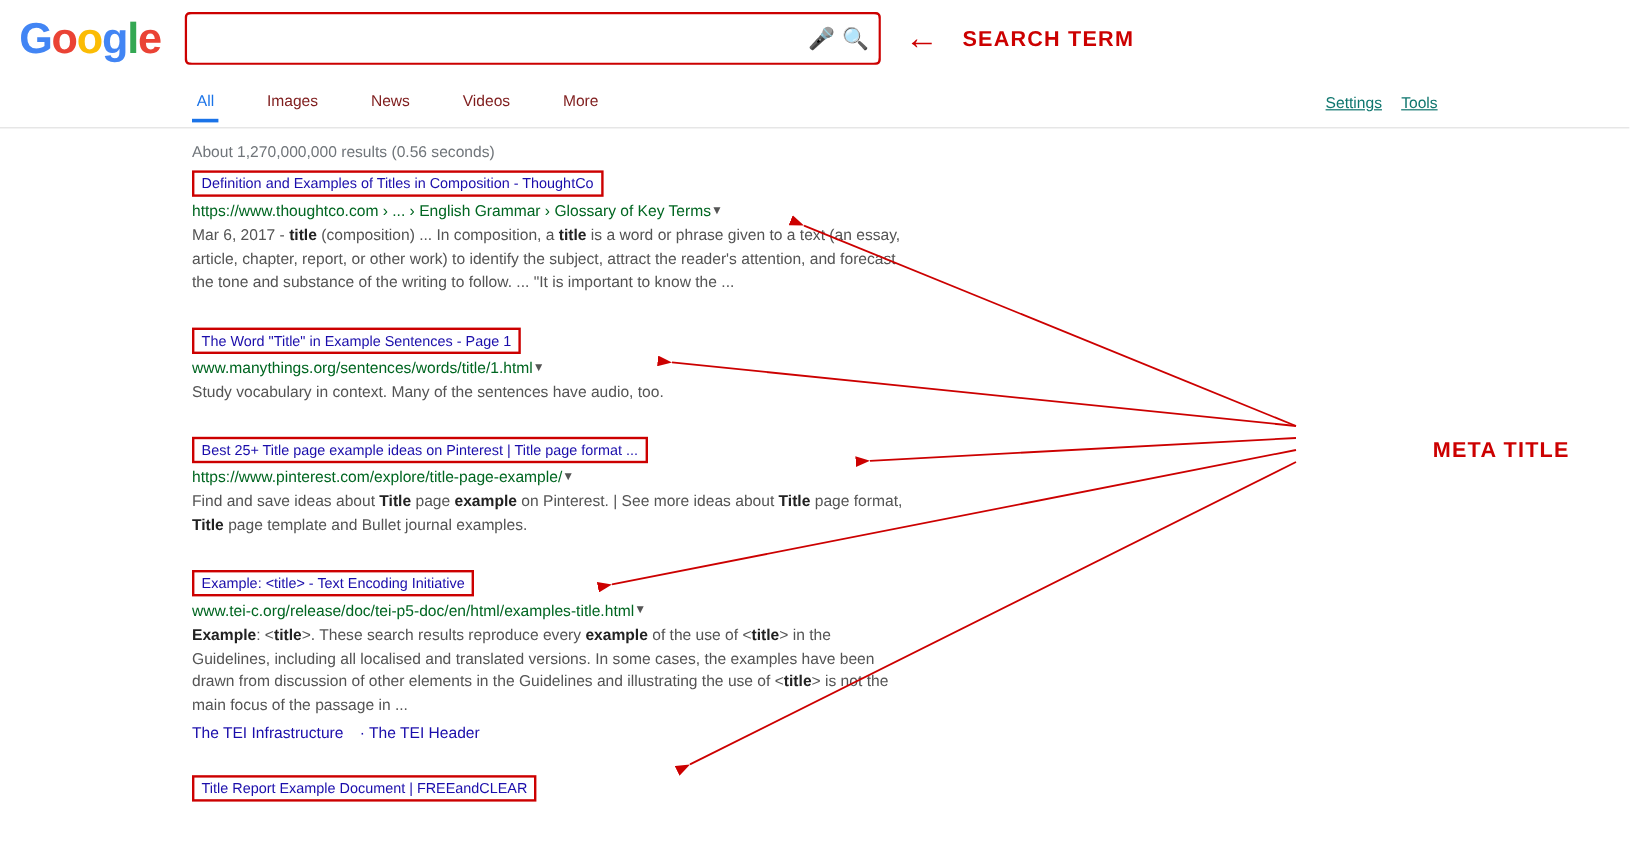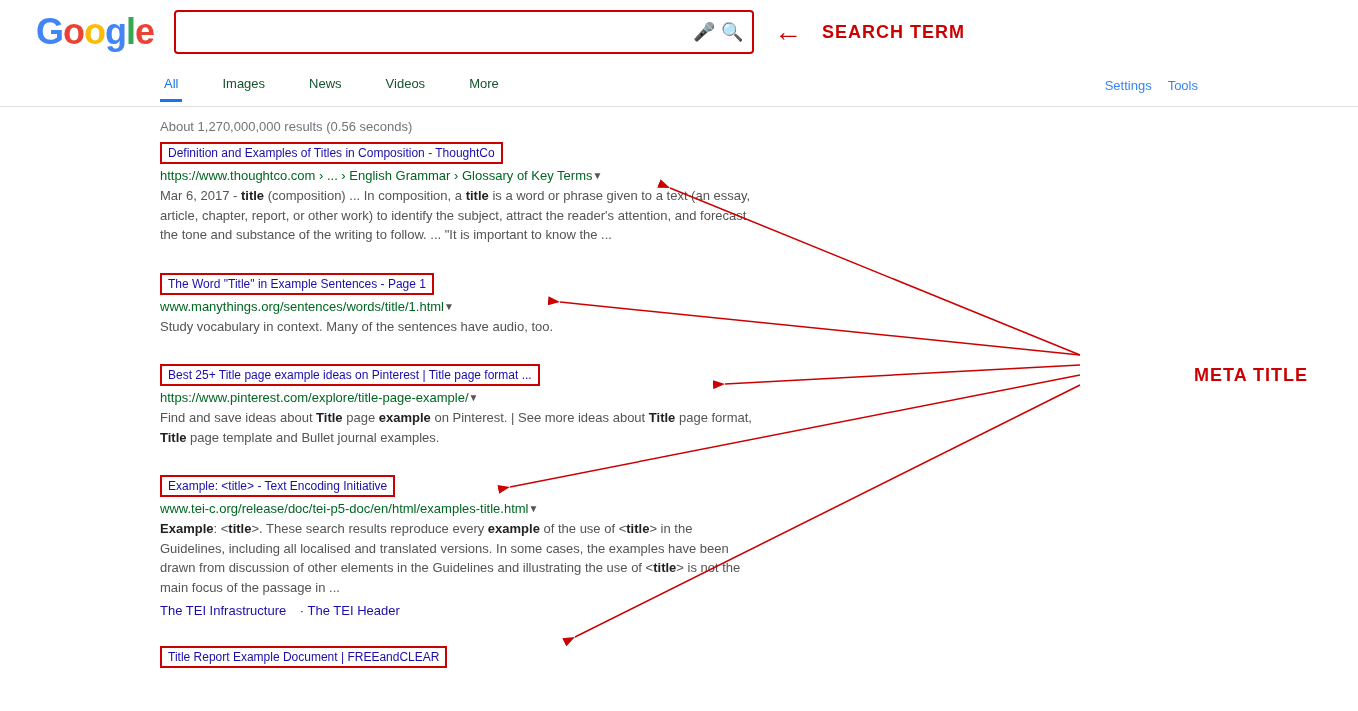--- a/index.html
+++ b/index.html
@@ -1,40 +1,40 @@
 <!DOCTYPE html>
 <html><head>
   <meta charset="utf-8">
   <style>
     * { margin: 0; padding: 0; box-sizing: border-box; }
     body { font-family: Arial, sans-serif; background: #fff; font-size: 14px; color: #222; }
 
     
-    #header { display: flex; align-items: center; padding: 10px 36px; gap: 20px; }
+    #header { display: flex; align-items: center; padding: 10px 16px; gap: 20px; }
     #logo { font-size: 36px; font-weight: bold; letter-spacing: -1px; cursor: pointer; }
     .logo-g { color: #4285F4; }
     .logo-o1 { color: #EA4335; }
     .logo-o2 { color: #FBBC05; }
     .logo-g2 { color: #4285F4; }
     .logo-l { color: #34A853; }
     .logo-e { color: #EA4335; }
 
     #search-box-wrapper { position: relative; display: flex; align-items: center; flex: 0 0 580px; border: 2px solid #CC0000; border-radius: 4px; height: 44px; }
     #search-input { width: 100%; border: none; outline: none; font-size: 16px; padding: 8px 50px 8px 14px; height: 100%; border-radius: 4px; color: #222; }
     #voice-icon { position: absolute; right: 36px; color: #4285F4; font-size: 18px; cursor: pointer; }
     #search-icon-btn { position: absolute; right: 8px; cursor: pointer; color: #4285F4; font-size: 18px; }
     #search-term-label { color: #CC0000; font-size: 18px; font-weight: bold; letter-spacing: 1px; }
 
     
     #nav-tabs { display: flex; align-items: center; padding: 4px 160px; border-bottom: 1px solid #e0e0e0; gap: 36px; }
-    .nav-tab { font-size: 13px; color: #14532d; cursor: pointer; padding: 8px 4px; border-bottom: 3px solid transparent; text-decoration: none; }
+    .nav-tab { font-size: 13px; color: #7f1d1d; cursor: pointer; padding: 8px 4px; border-bottom: 3px solid transparent; text-decoration: none; }
     .nav-tab.active { color: #1a73e8; border-bottom: 3px solid #1a73e8; }
     .nav-sep { flex: 1; }
     .nav-right { display: flex; gap: 16px; align-items: center; }
-    .nav-right-link { font-size: 13px; color: #3b82f6; cursor: pointer; }
+    .nav-right-link { font-size: 13px; color: #0f766e; cursor: pointer; text-decoration: underline; }
 
     
     #results-area { padding: 12px 160px; }
     #results-count { font-size: 13px; color: #70757a; margin-bottom: 8px; }
 
     
     .result-item { margin-bottom: 28px; max-width: 600px; position: relative; }
     .result-title-link { display: block; font-size: 12px; color: #1a0dab; text-decoration: none; border: 2px solid #CC0000; padding: 2px 6px; display: inline-block; cursor: pointer; margin-bottom: 4px; }
     .result-url { font-size: 13px; color: #006621; margin-bottom: 3px; display: flex; align-items: center; gap: 0; }
     .result-url .url-caret { color: #555; font-size: 10px; cursor: pointer; }

